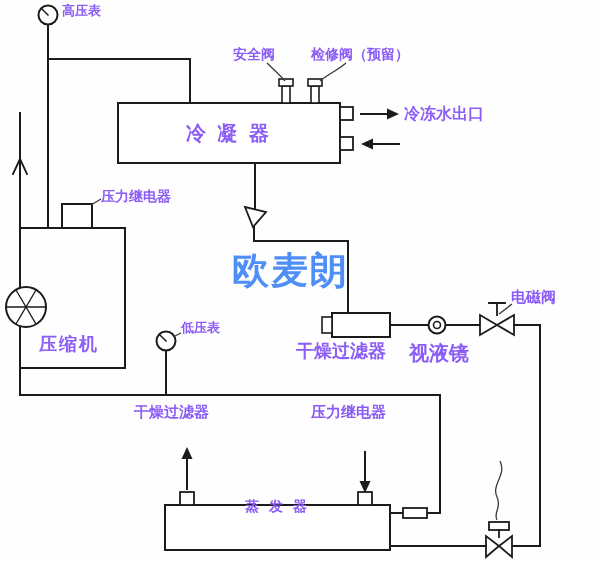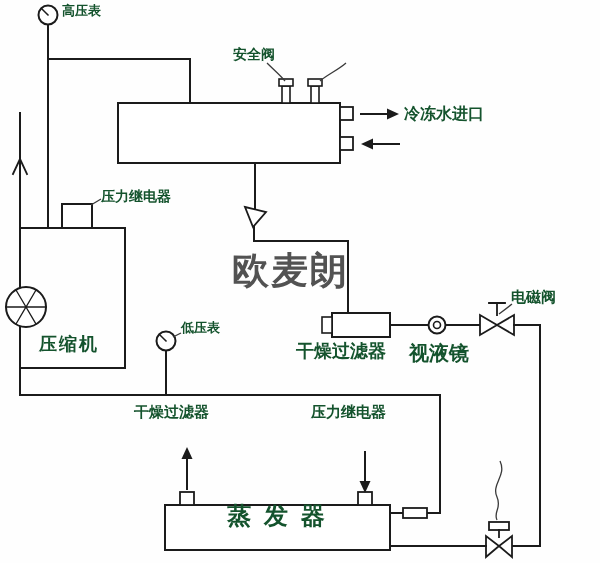--- a/index.html
+++ b/index.html
@@ -8,38 +8,38 @@
     position: relative;
     width: 600px;
     height: 563px;
     background: #fefefe;
     font-family: "Liberation Sans", "DejaVu Sans", sans-serif;
     overflow: hidden;
   }
   .stage svg { position: absolute; left: 0; top: 0; }
   .lbl {
     position: absolute;
-    color: #14532d;
+    color: #8b5cf6;
     font-weight: bold;
     white-space: nowrap;
     line-height: 1.1;
   }
   .center-lbl {
     display: flex;
     align-items: center;
     justify-content: center;
     text-align: center;
   }
   .watermark {
     position: absolute;
     left: 232px;
     top: 246px;
     font-size: 37px;
     font-weight: 600;
-    color: #404040;
+    color: #3b82f6;
     letter-spacing: 2px;
     opacity: 0.9;
   }
 </style>
 </head>
 <body>
 
 <div class="stage">
 
   <svg width="600" height="563" viewBox="0 0 600 563">
@@ -178,23 +178,25 @@
       <path d="M500,461 C507,476 491,484 497,497 C502,508 493,512 497,520"></path>
       <path d="M181,333 L173,337"></path>
       <path d="M101,199 L91,205"></path>
     </g>
   </svg>
 
   <div class="lbl" style="left:62px;top:4px;font-size:13px">高压表</div>
 
   <div class="lbl" style="left:233px;top:47px;font-size:14px">安全阀</div>
 
-
-
-  <div class="lbl" style="left:404px;top:105px;font-size:16px">冷冻水进口</div>
+  <div class="lbl" style="left:311px;top:47px;font-size:14px">检修阀（预留）</div>
+
+  <div class="lbl center-lbl" style="left:118px;top:103px;width:222px;height:60px;font-size:20px;letter-spacing:3px">冷 凝 器</div>
+
+  <div class="lbl" style="left:404px;top:105px;font-size:16px">冷冻水出口</div>
 
 
   <div class="lbl" style="left:101px;top:189px;font-size:14px">压力继电器</div>
 
   <div class="watermark">欧麦朗</div>
 
   <div class="lbl" style="left:181px;top:321px;font-size:13px">低压表</div>
 
   <div class="lbl" style="left:39px;top:335px;font-size:18px;letter-spacing:2px">压缩机</div>
 
@@ -202,15 +204,15 @@
 
   <div class="lbl" style="left:409px;top:342px;font-size:20px">视液镜</div>
 
   <div class="lbl" style="left:511px;top:289px;font-size:15px">电磁阀</div>
 
   <div class="lbl" style="left:134px;top:404px;font-size:15px">干燥过滤器</div>
 
   <div class="lbl" style="left:311px;top:404px;font-size:15px">压力继电器</div>
 
 
-  <div class="lbl center-lbl" style="left:165px;top:487px;width:225px;height:59px;font-size:24px;letter-spacing:3px">蒸 发 器</div>
+  <div class="lbl center-lbl" style="left:165px;top:477px;width:225px;height:59px;font-size:14px;letter-spacing:3px">蒸 发 器</div>
 
 </div>
 
 </body></html>

